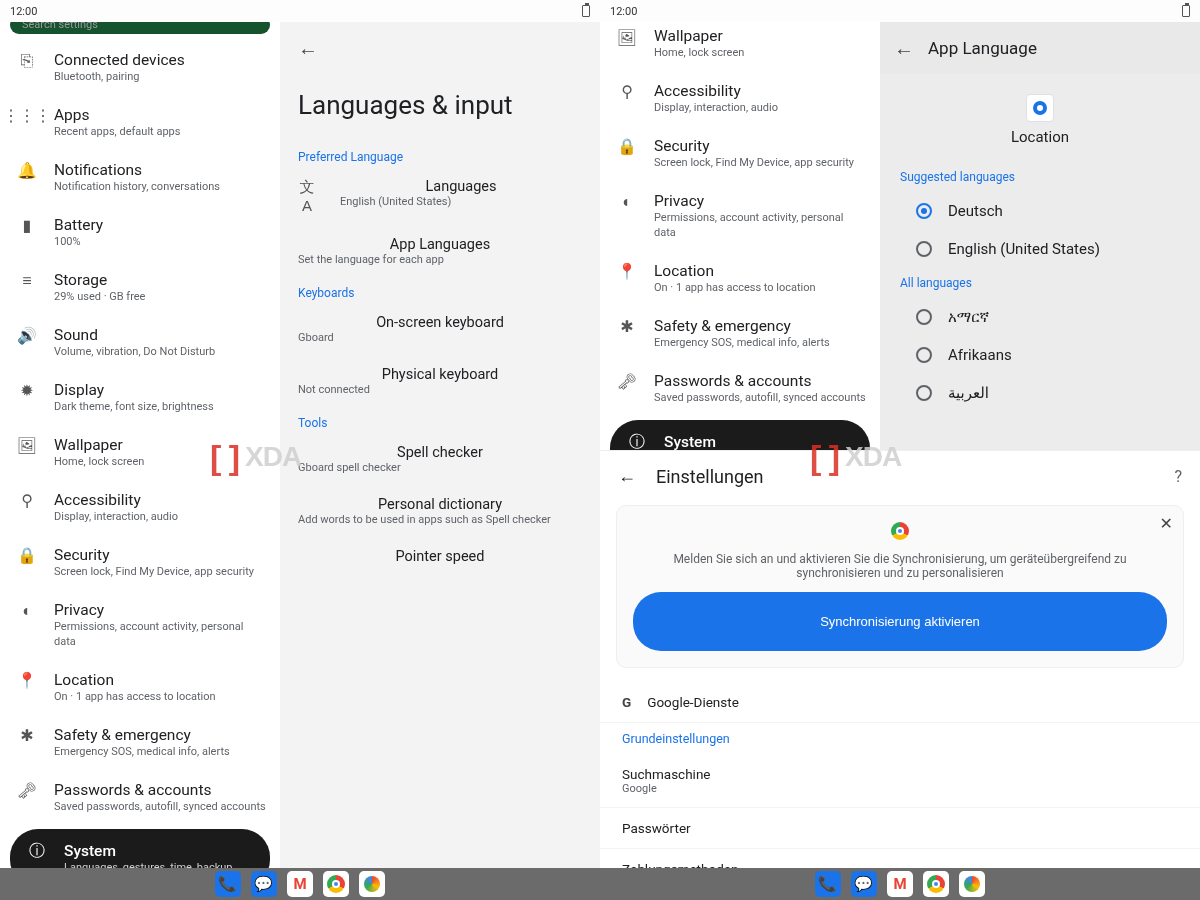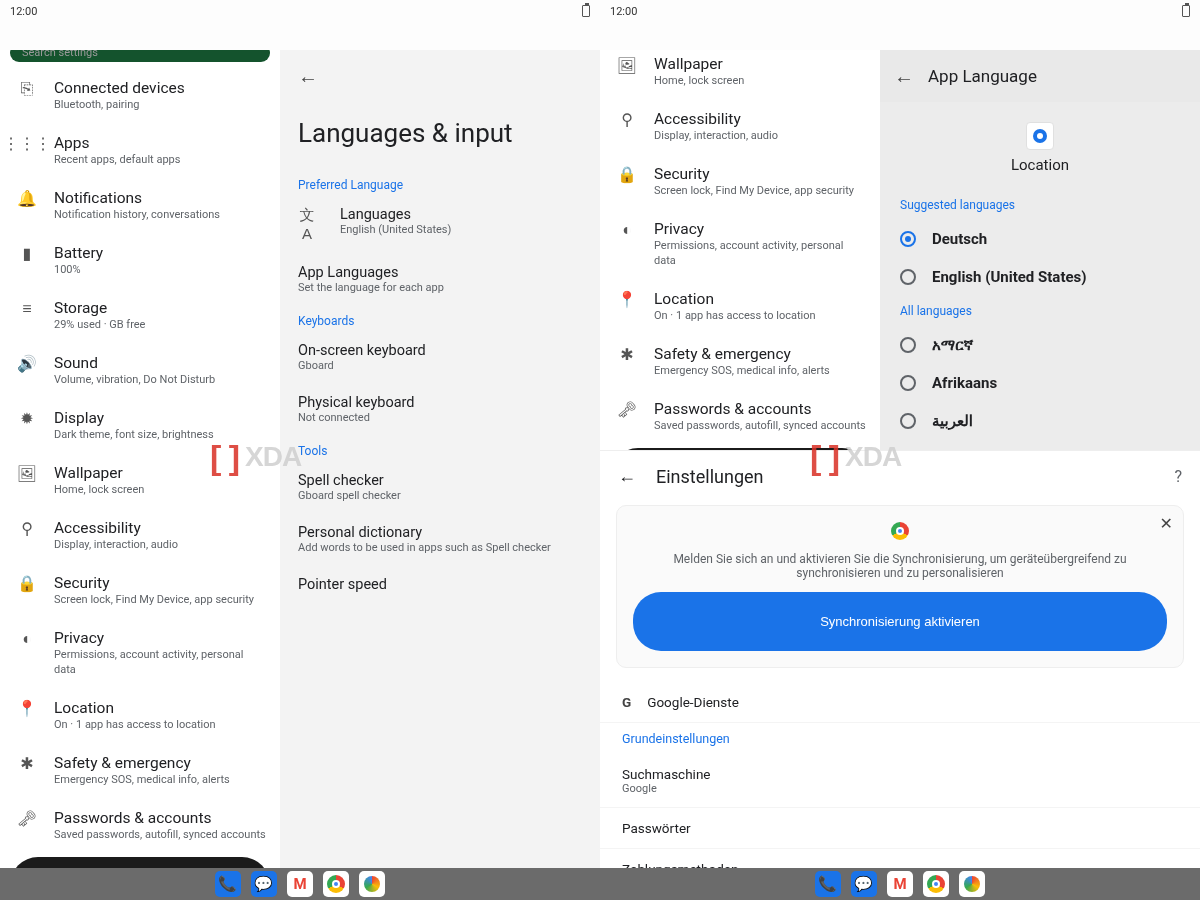--- a/index.html
+++ b/index.html
@@ -1,19 +1,19 @@
 <!DOCTYPE html>
 <html><head>
 <meta charset="utf-8">
 <style>
   * { box-sizing: border-box; margin: 0; padding: 0; }
   body { font-family: Roboto, 'Segoe UI', Arial, sans-serif; background: #fff; width: 1200px; height: 900px; overflow: hidden; position: relative; }
 
   .screens { display: flex; width: 1200px; height: 900px; }
-  .screen { position: relative; width: 600px; height: 900px; display: flex; flex-direction: column; background: #fdfdfd; gap: 28px; }
+  .screen { position: relative; width: 600px; height: 900px; display: flex; flex-direction: column; background: #fdfdfd; }
 
   
   .statusbar { height: 22px; display: flex; justify-content: space-between; align-items: center; font-size: 11px; color: #333; padding: 0 10px; }
   .statusbar .right { display: flex; align-items: center; gap: 6px; }
   .batt { width: 8px; height: 12px; border: 1px solid #555; border-radius: 1px; position: relative; }
   .batt::after { content:""; position:absolute; left:2px; top:-3px; width:4px; height:2px; background:#555; }
 
   
   .split { display: flex; flex: 1; min-height: 0; }
   .nav { width: 280px; background: #fff; overflow: hidden; position: relative; }
@@ -29,36 +29,36 @@
   .item.selected { background: #1b1b1b; color: #fff; border-radius: 28px; margin: 4px 10px; padding: 12px 18px; }
   .item.selected .t { color: #fff; font-weight: 500; }
   .item.selected .s { color: #cfcfcf; }
   .item.selected .item-icon { color: #fff; }
 
   
   .detail .back { padding: 14px 0 0 18px; font-size: 20px; color:#444; }
   .detail h1 { font-size: 26px; font-weight: 400; color: #202124; padding: 30px 18px 22px 18px; }
   .section-label { font-size: 12px; color: #1a73e8; padding: 8px 18px 4px 18px; }
   .row { padding: 10px 18px 12px 18px; cursor: pointer; }
-  .row .t { font-size: 14.5px; color: #202124; }
+  .row .t { font-size: 14.5px; color: #202124; text-align: center; }
   .row .s { font-size: 11px; color: #5f6368; }
   .row .icon-inline { display:inline-block; width:18px; text-align:center; margin-right:10px; color:#555; vertical-align:top; font-size:15px;}
   .row.withicon .t, .row.withicon .s { margin-left: 0; }
   .row.withicon { display:flex; gap:14px; }
   .row.withicon .text { flex:1; }
 
   
   .appheader { display:flex; align-items:center; gap:14px; padding:14px 0 14px 14px; background:#e9e9e9; }
   .appheader .title { font-size: 17px; color:#202124; }
   .app-target { text-align:center; padding:20px 0 16px 0; }
   .app-target .appicon { width:28px; height:28px; background:#fff; border:1px solid #e0e0e0; border-radius:4px; margin:0 auto 6px auto; display:flex; align-items:center; justify-content:center; }
   .app-target .appicon svg circle.c1{fill:#1a73e8;}
   .app-target .name { font-size:15px; color:#202124; }
   .subhdr { font-size:12px; color:#1a73e8; padding:8px 20px 8px 20px; }
-  .lang-row { display:flex; align-items:center; gap:16px; padding:10px 20px; cursor:pointer;font-weight:bold; }
+  .lang-row { display:flex; align-items:center; gap:16px; padding:10px 36px; cursor:pointer; }
   .radio { width:16px; height:16px; border:2px solid #5f6368; border-radius:50%; position:relative; }
   .radio.sel { border-color:#1a73e8; }
   .radio.sel::after { content:""; position:absolute; inset:3px; background:#1a73e8; border-radius:50%; }
   .lang-row .l { font-size:15px; color:#202124; }
 
   
   .screen2-bottom { position:absolute; left:0; right:0; bottom:32px; top:450px; background:#fff; border-top:1px solid #eee; }
   .chrome-hdr { display:flex; align-items:center; justify-content:space-between; padding:14px 18px; }
   .chrome-hdr .l { display:flex; align-items:center; gap:20px; font-size:18px; color:#202124;}
   .chrome-card { margin:4px 16px 14px 16px; background:#fafafa; border:1px solid #eee; border-radius:10px; padding:16px 16px 16px 16px; position:relative; text-align:center; }

